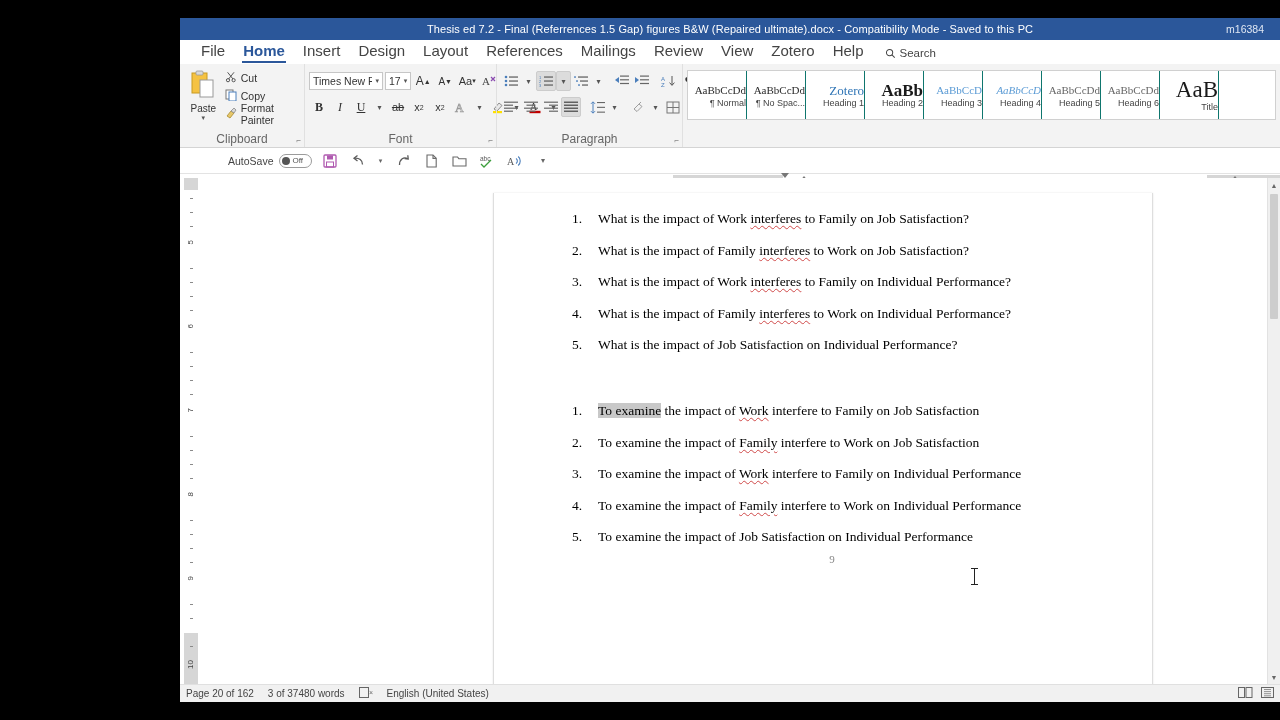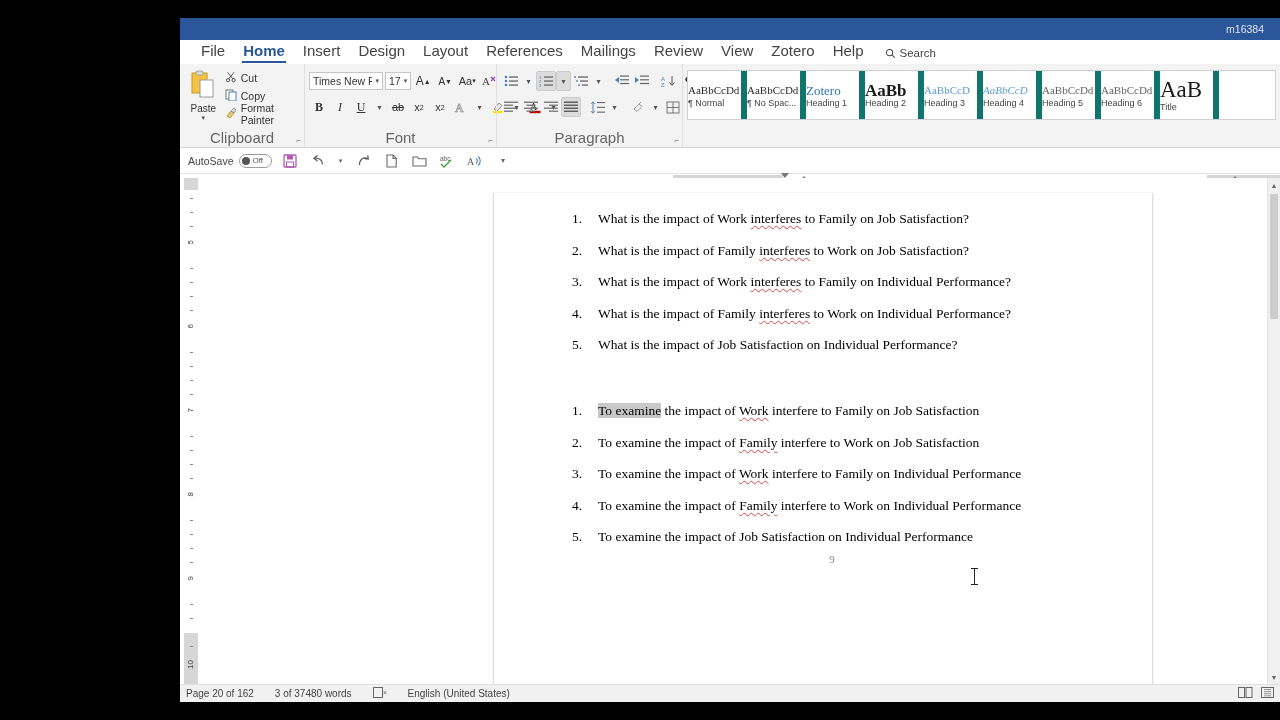--- a/index.html
+++ b/index.html
@@ -42,21 +42,21 @@
 
   
   .ribbon {
     height:84px; background:#f3f3f3; display:flex; align-items:stretch;
     border-bottom:1px solid #d4d4d4; position:relative;
   }
   .group { display:flex; flex-direction:column; position:relative; padding:3px 4px 0 4px; }
   .group + .group { border-left:1px solid #e0e0e0; }
   .group .glabel {
     position:absolute; bottom:1px; left:0; right:0; text-align:center;
-    font-size:15px; color:#666;
+    font-size:12px; color:#666;
   }
   .group .launcher {
     position:absolute; bottom:2px; right:3px; font-size:8px; color:#888;
   }
 
   
   .g-clip { width:124px; }
   .clip-inner { display:flex; padding-top:2px; }
   .paste {
     width:44px; display:flex; flex-direction:column; align-items:center;
@@ -92,32 +92,32 @@
   .prow2 { padding-top:6px; }
   .sep { width:1px; height:16px; background:#dcdcdc; margin:0 3px; }
 
   
   .g-styles { flex:1; }
   .gallery {
     display:flex; border:1px solid #d0d0d0; background:#fff; height:50px;
     margin-top:3px; overflow:hidden;
   }
   .sty {
-    width:59px; display:flex; flex-direction:column; align-items:flex-start; justify-content:center;
-    border-right:6px solid #0f766e; cursor:default;
+    width:59px; display:flex; flex-direction:column; align-items:flex-end; justify-content:center;
+    border-right:1px solid #0f766e; cursor:default;
   }
   .sty .prev { font-family:"Liberation Serif", serif; font-size:11px; color:#333; line-height:15px; white-space:nowrap;}
   .sty .nm { font-size:9px; color:#444; margin-top:0; white-space:nowrap; overflow:hidden;}
 
   
   .qat {
     height:26px; background:#fff; display:flex; align-items:center;
     padding-left:8px; gap:9px; border-bottom:1px solid #e3e3e3;
   }
-  .autosave { display:flex; align-items:center; gap:5px; font-size:10.5px; color:#444; }
+  .autosave { display:flex; align-items:center; gap:5px; font-size:10.5px; color:#444;margin-left:40px; }
   .toggle {
     width:33px; height:14px; border-radius:8px; border:1px solid #9b9b9b;
     background:#fff; display:flex; align-items:center; padding:0 2px; gap:3px;
   }
   .toggle .knob { width:8px; height:8px; border-radius:50%; background:#555; }
   .toggle .lbl { font-size:8px; color:#555; }
   .qbtn { width:19px; height:19px; display:flex; align-items:center; justify-content:center; }
 
   
   .rulerbar { height:14px; background:#fff; position:relative; display:flex; }
@@ -178,30 +178,31 @@
     border-left:1px solid #e2e2e2;
   }
   .vscroll .thumb { position:absolute; left:2px; right:2px; top:16px; height:125px; background:#cdcdcd; border-radius:1px;}
   .vscroll .up, .vscroll .dn { position:absolute; left:0; right:0; height:14px; display:flex; align-items:center; justify-content:center; font-size:7px; color:#666;}
   .vscroll .up { top:0; } .vscroll .dn { bottom:0; }
 
   
   .status {
     position:absolute; left:0; right:0; bottom:0; height:18px; background:#f1f1f1;
     border-top:1px solid #e0e0e0; display:flex; align-items:center;
-    font-size:10px; color:#444; padding:8px 6px; gap:21px;
+    font-size:10px; color:#444; padding:8px 6px; gap:14px;
   }
   .status .right { margin-left:auto; display:flex; align-items:center; gap:8px; }
 </style>
 </head>
 <body>
 
 <div id="app">
 
   <div class="titlebar">
+    <span class="title">Thesis ed 7.2 - Final (Referrences 1.5 Gap) figures B&amp;W (Repaired ultimate).docx  -  Compatibility Mode  -  Saved to this PC</span>
     <span class="acct">m16384</span>
   </div>
 
   <div class="tabbar">
     <div class="tab">File</div>
     <div class="tab active">Home</div>
     <div class="tab">Insert</div>
     <div class="tab">Design</div>
     <div class="tab">Layout</div>
     <div class="tab">References</div>

